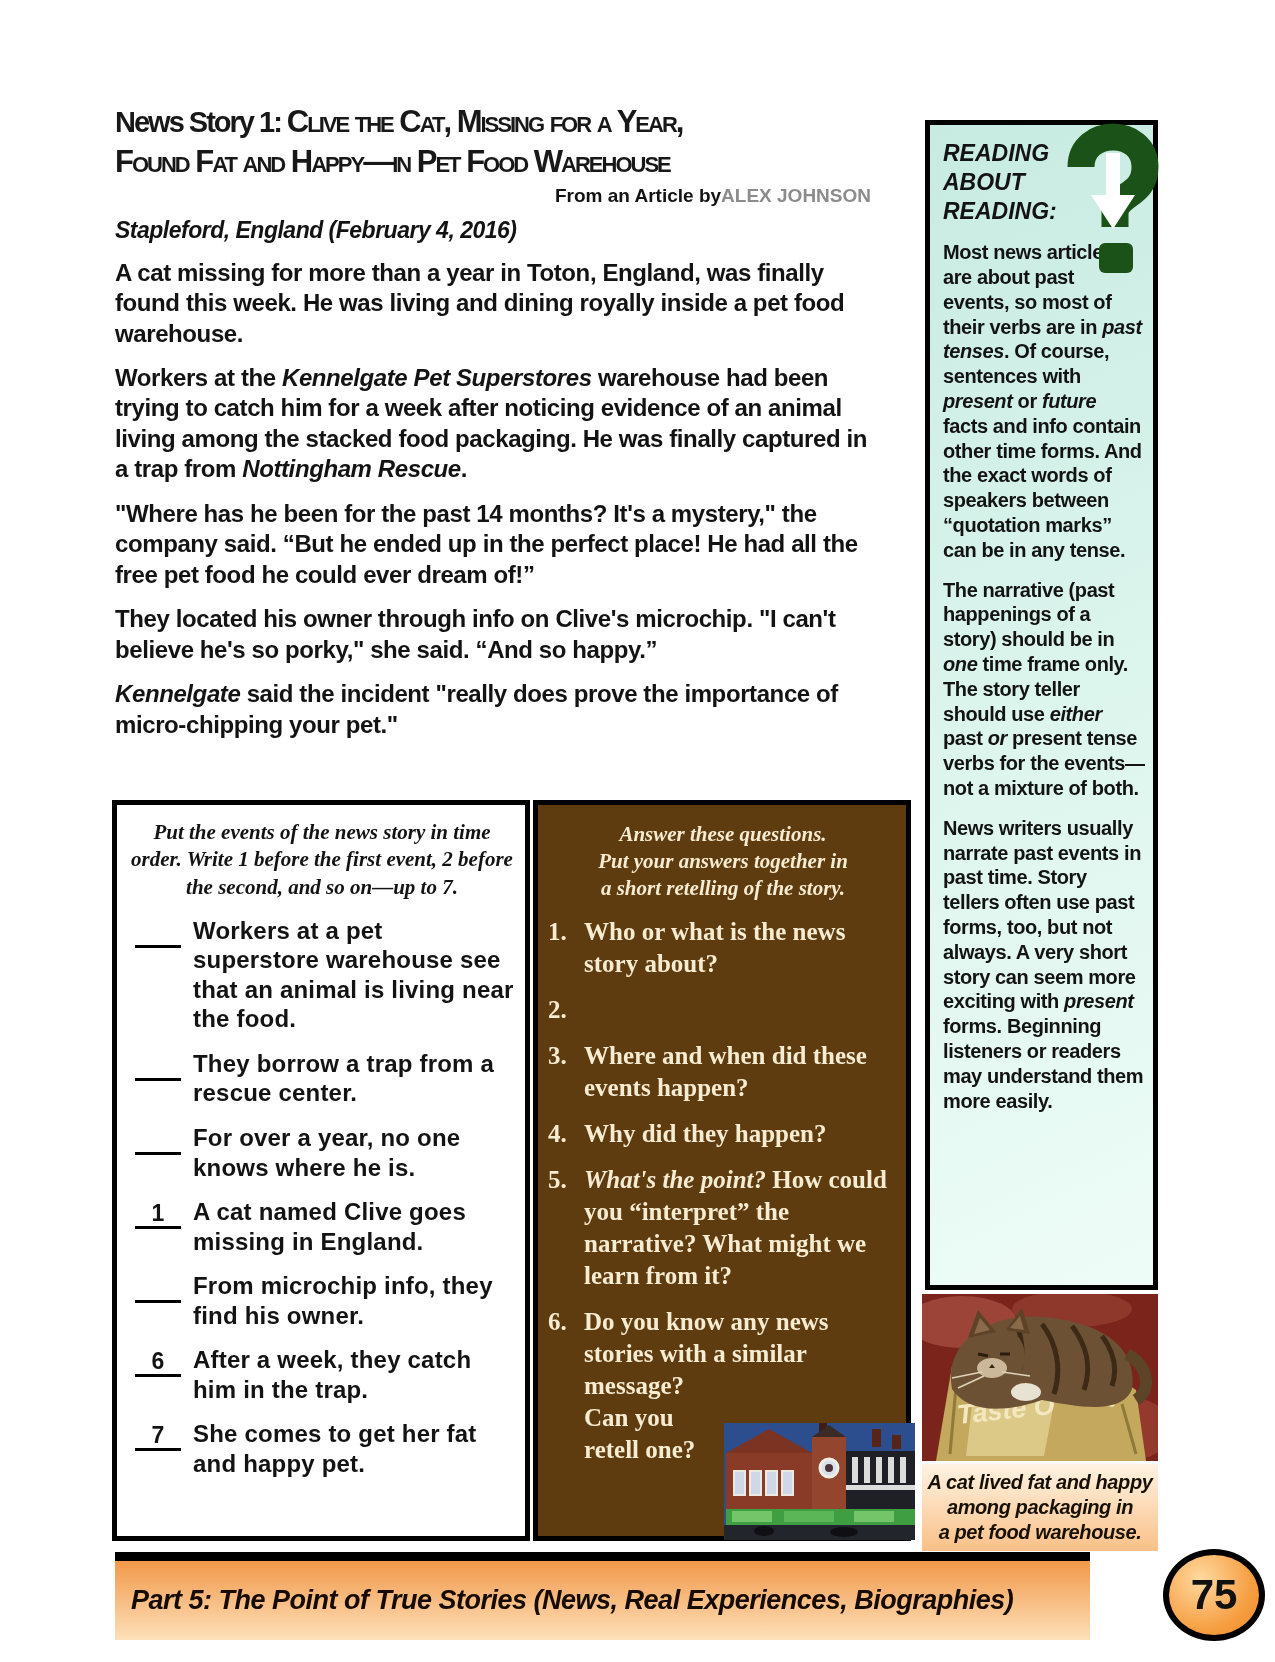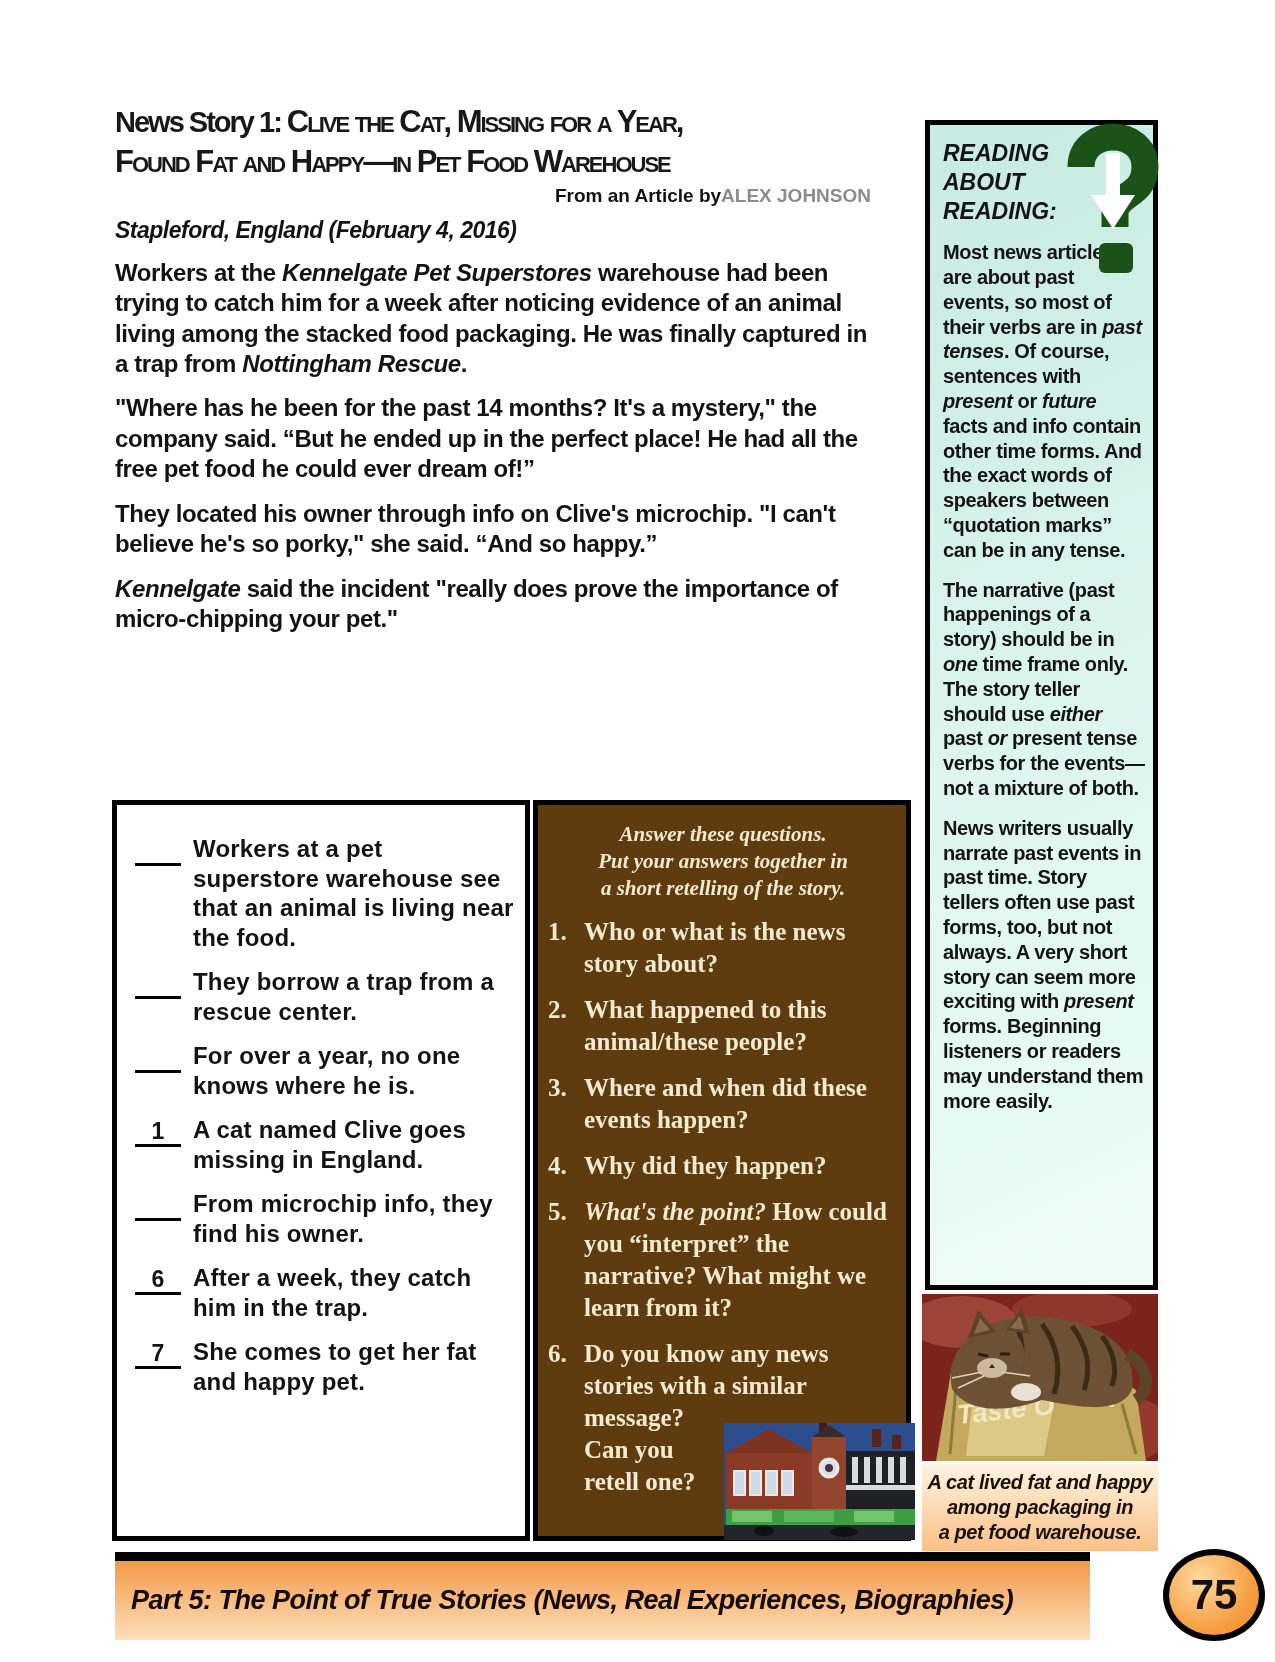--- a/index.html
+++ b/index.html
@@ -71,27 +71,29 @@
 </head>
 <body>
 
 <div class="page">
 
   <div class="main-col">
     <h1 class="title"><span class="t-prefix">News Story 1: </span><span class="t-caps">Clive the Cat, Missing for a Year,</span><br>
       <span class="t-caps">Found Fat and Happy—in Pet Food Warehouse</span></h1>
     <div class="byline"><span>From an Article by</span><span class="author">ALEX JOHNSON</span></div>
     <div class="dateline">Stapleford, England (February 4, 2016)</div>
+    <p class="body-p"><span class="run-n">A cat missing for more than a year in Toton, England, was finally found this week. He was living and dining royally inside a pet food warehouse.</span></p>
     <p class="body-p"><span class="run-n">Workers at the </span><span class="run-i">Kennelgate Pet Superstores</span><span class="run-n"> warehouse had been trying to catch him for a week after noticing evidence of an animal living among the stacked food packaging. He was finally captured in a trap from </span><span class="run-i">Nottingham Rescue</span><span class="run-n">.</span></p>
     <p class="body-p"><span class="run-n">"Where has he been for the past 14 months? It's a mystery," the company said. “But he ended up in the perfect place! He had all the free pet food he could ever dream of!”</span></p>
     <p class="body-p"><span class="run-n">They located his owner through info on Clive's microchip. "I can't believe he's so porky," she said. “And so happy.”</span></p>
     <p class="body-p"><span class="run-i">Kennelgate</span><span class="run-n"> said the incident "really does prove the importance of micro-chipping your pet."</span></p>
   </div>
 
   <div class="order-box">
+    <div class="order-instr">Put the events of the news story in time order. Write 1 before the first event, 2 before the second, and so on—up to 7.</div>
     <div class="order-item">
         <span class="blank"></span>
         <span class="order-text">Workers at a pet superstore warehouse see that an animal is living near the food.</span>
       </div>
     <div class="order-item">
         <span class="blank"></span>
         <span class="order-text">They borrow a trap from a rescue center.</span>
       </div>
     <div class="order-item">
         <span class="blank"></span>
@@ -118,21 +120,20 @@
   <div class="q-box">
     <div class="q-instr">Answer these questions.
 Put your answers together in
 a short retelling of the story.</div>
     <div class="q-item">
         <span class="q-num">1.</span>
         <span class="q-text"><span class="run-n">Who or what is the news story about?</span></span>
       </div>
     <div class="q-item">
         <span class="q-num">2.</span>
-        <span class="q-text"><span class="run-n">What happened to this animal/these people?</span></span>
       </div>
     <div class="q-item">
         <span class="q-num">3.</span>
         <span class="q-text"><span class="run-n">Where and when did these events happen?</span></span>
       </div>
     <div class="q-item">
         <span class="q-num">4.</span>
         <span class="q-text"><span class="run-n">Why did they happen?</span></span>
       </div>
     <div class="q-item">

